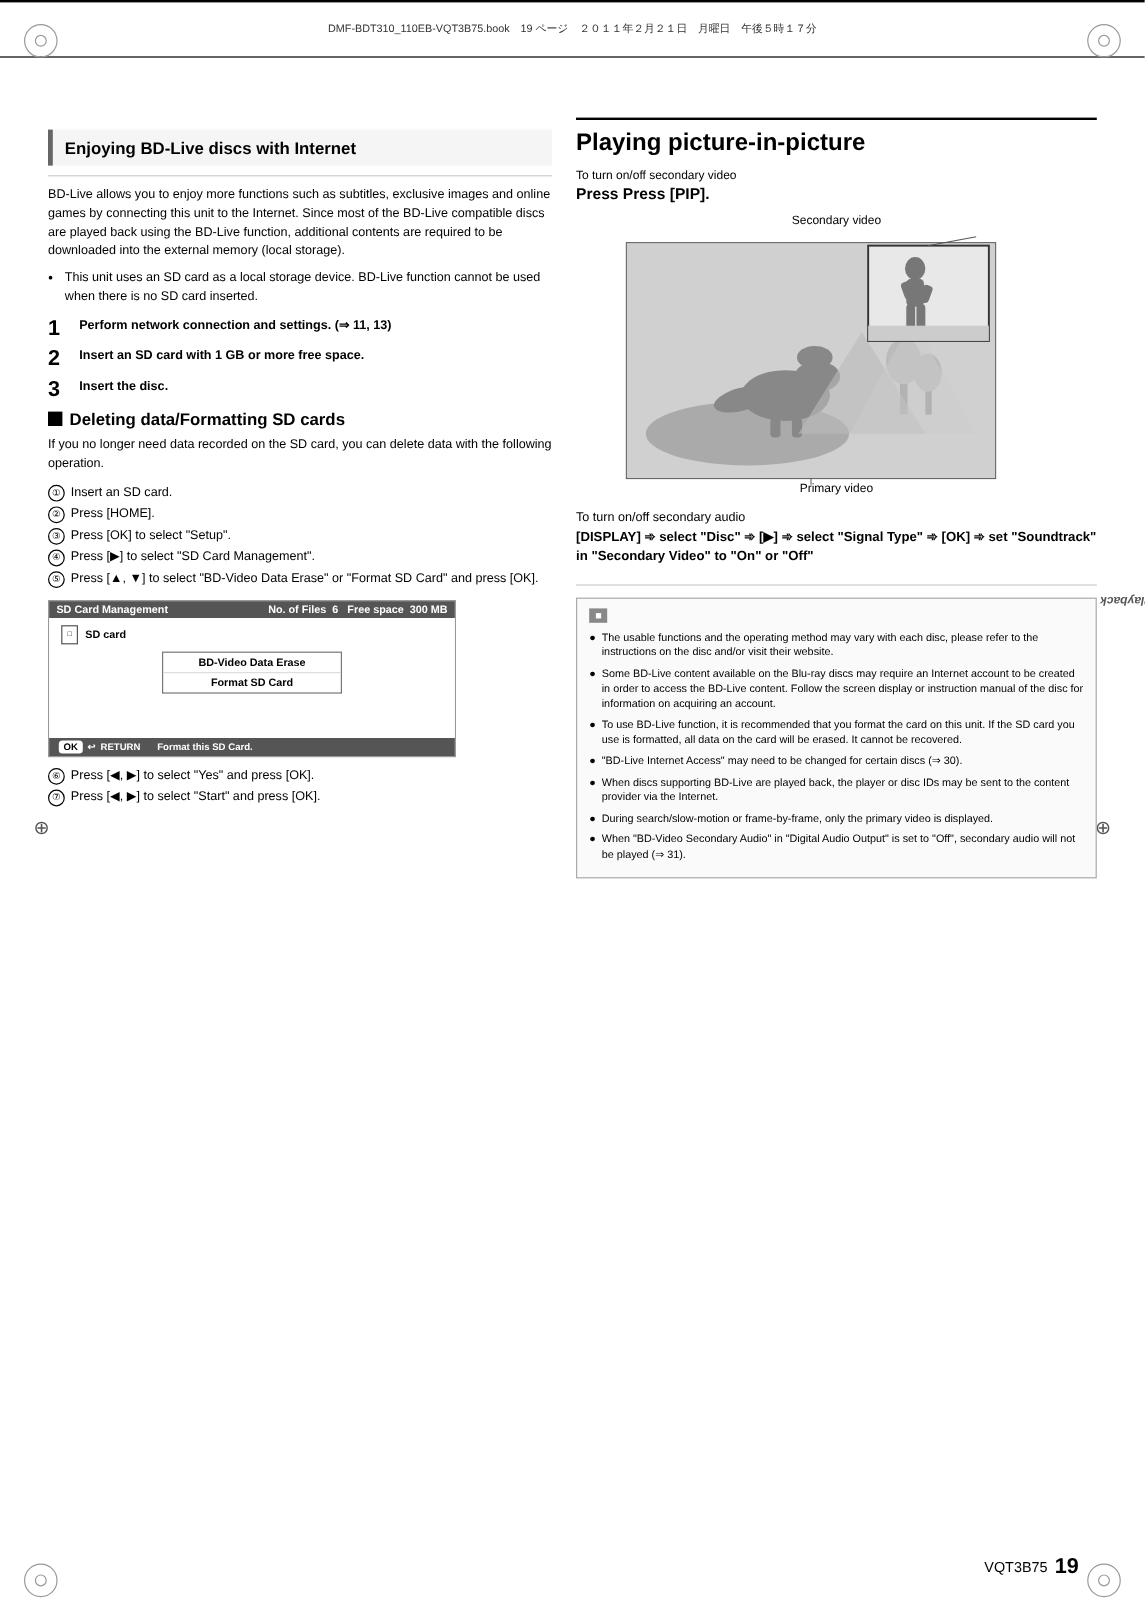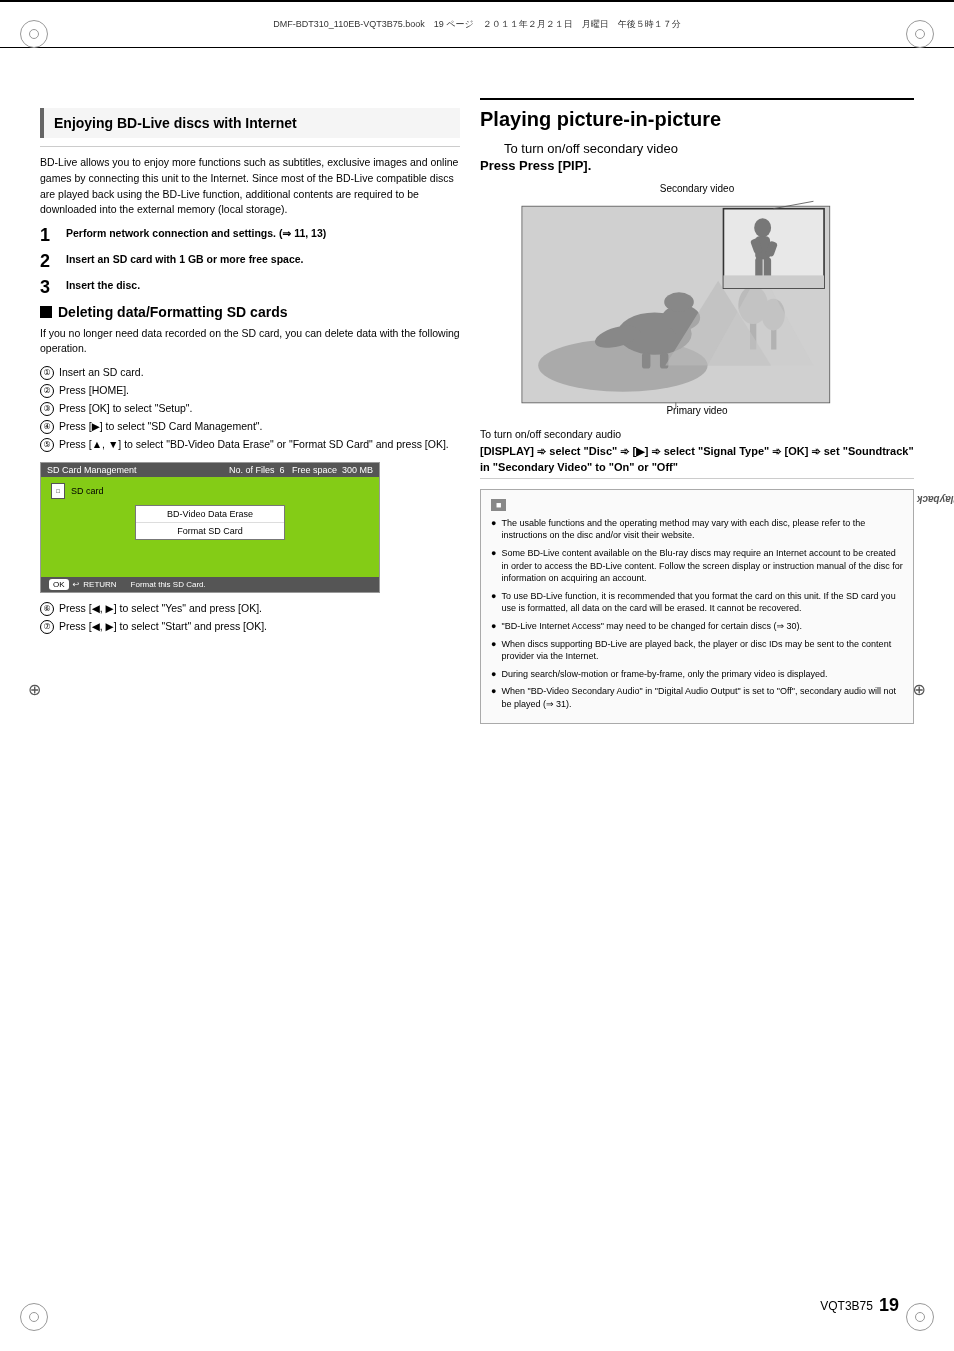--- a/index.html
+++ b/index.html
@@ -196,31 +196,32 @@
       margin-right: 5px;
       margin-top: 1px;
     }
 
     
     .screenshot-box {
       border: 1px solid #999;
       margin: 8px 0;
       background: #e8e8e8;
       width: 340px;
+      font-weight: bold;
     }
     .screenshot-header {
       background: #555;
       color: #fff;
       font-size: 9px;
       padding: 2px 6px;
       display: flex;
       justify-content: space-between;
     }
     .screenshot-body {
-      background: #84cc16;
+      background: #ffffff;
       padding: 6px 10px;
       min-height: 100px;
     }
     .screenshot-row {
       display: flex;
       align-items: center;
       gap: 6px;
       font-size: 9px;
       margin-bottom: 2px;
     }
@@ -277,23 +278,22 @@
       margin-bottom: 8px;
     }
 
     .right-section-title {
       font-size: 20px;
       font-weight: bold;
       margin-bottom: 10px;
     }
 
     .instruction-label {
-      font-size: 13px;
+      font-size: 10px;
       margin-bottom: 2px;
-      margin-left: 24px;
     }
 
     .instruction-bold {
       font-size: 13px;
       font-weight: bold;
       margin-bottom: 10px;
     }
 
     
     .video-illustration {
@@ -305,21 +305,21 @@
 
     .video-illustration svg {
       width: 100%;
     }
 
     
     .instruction-block2 {
       margin-top: 8px;
       margin-bottom: 10px;
       border-bottom: 1px solid #ccc;
-      padding-bottom: 2px;
+      padding-bottom: 14px;
     }
 
     .instruction-label2 {
       font-size: 10.5px;
       margin-bottom: 3px;
     }
 
     .instruction-bold2 {
       font-size: 11px;
       font-weight: bold;
@@ -400,20 +400,21 @@
 
 
       <div class="subsection-box">
         <div class="subsection-title">Enjoying BD-Live discs with Internet</div>
       </div>
 
       <hr class="separator-line">
 
       <p class="body-text">BD-Live allows you to enjoy more functions such as subtitles, exclusive images and online games by connecting this unit to the Internet. Since most of the BD-Live compatible discs are played back using the BD-Live function, additional contents are required to be downloaded into the external memory (local storage).</p>
 
+      <div class="bullet-item">This unit uses an SD card as a local storage device. BD-Live function cannot be used when there is no SD card inserted.</div>
 
       <ul class="step-list">
         <li class="step-item">
           <span class="step-number">1</span>
           <span class="step-text">Perform network connection and settings. (⇒ 11, 13)</span>
         </li>
         <li class="step-item">
           <span class="step-number">2</span>
           <span class="step-text">Insert an SD card with 1 GB or more free space.</span>
         </li>

